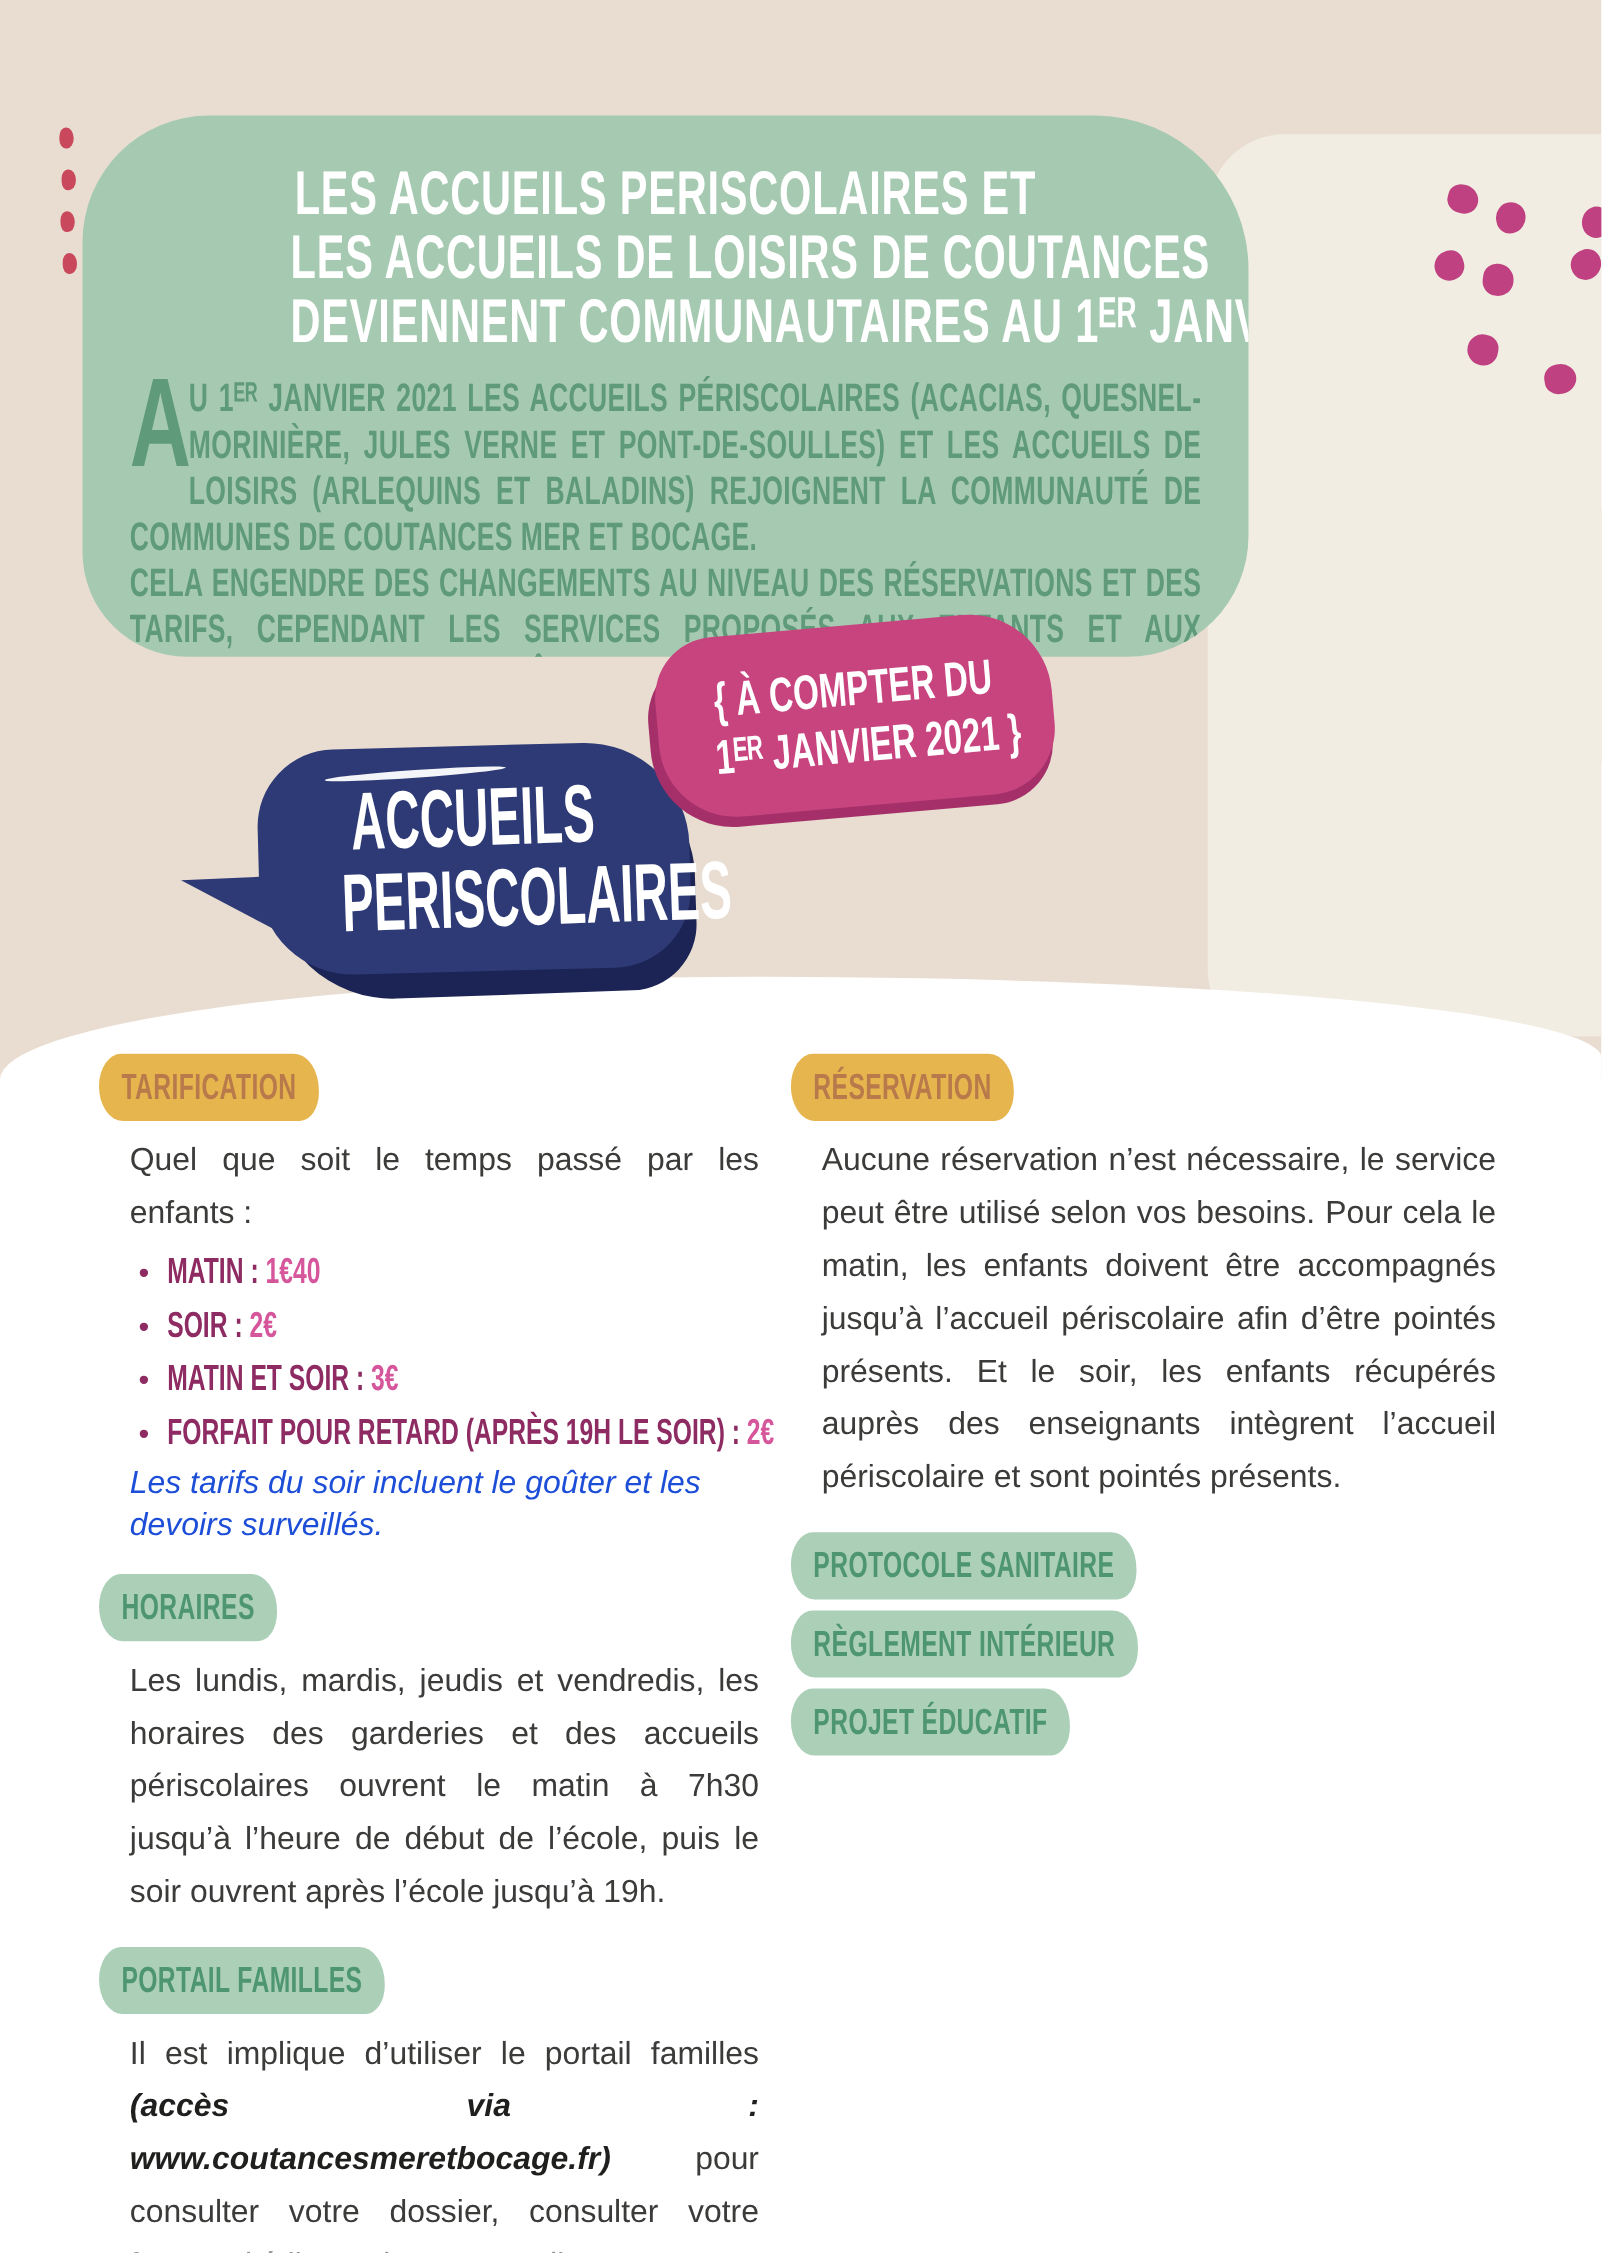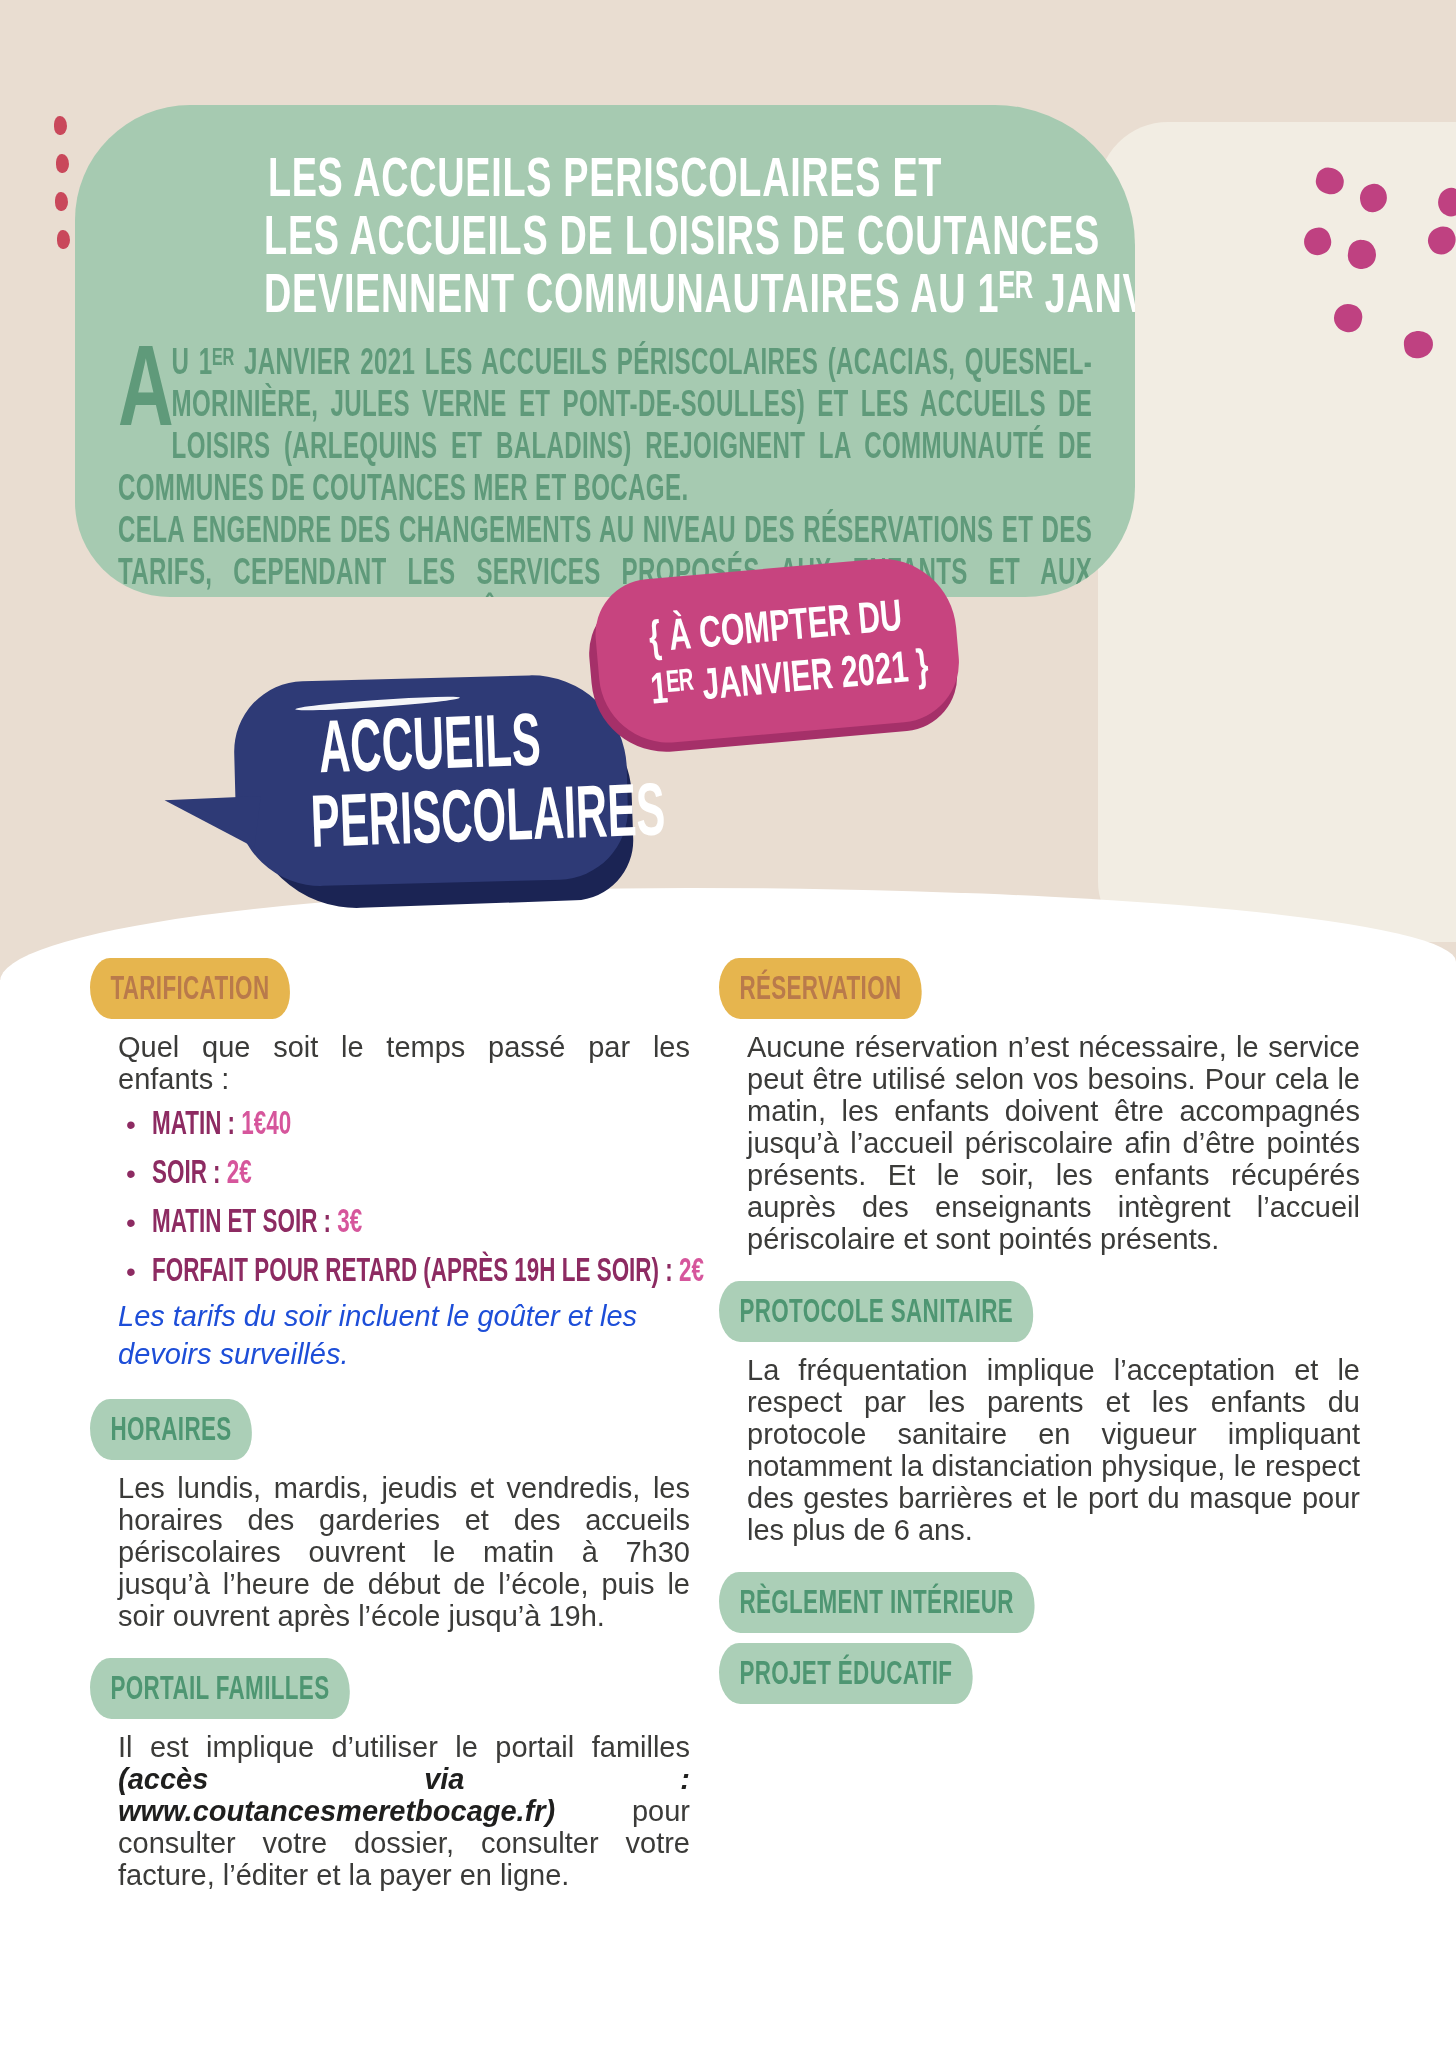--- a/index.html
+++ b/index.html
@@ -53,21 +53,21 @@
   
   .content { position:absolute; left:118px; top:958px; display:flex; gap:57px; }
   .col-left { width:572px; }
   .col-right { width:613px; }
   .pill { display:inline-block; margin-left:-28px; margin-bottom:10px;
     padding:13px 30px 15px; border-radius:30px 34px 26px 32px;
     font-size:33px; line-height:33px; font-weight:700; letter-spacing:0.5px;
     transform:scaleX(0.68); transform-origin:0 50%; white-space:nowrap; }
   .pill.yellow { background:#e6b54e; color:#b97a4b; }
   .pill.green  { background:#abcfb7; color:#4e9672; }
-  .sec-body { color:#3b3b39; font-size:29px; line-height:32px; text-align:justify; margin:2px 0 26px; }
+  .sec-body { color:#3b3b39; font-size:29px; line-height:48px; text-align:justify; margin:2px 0 26px; }
   .sec-note { color:#1d4ed8; font-size:29px; line-height:38px; font-style:italic; margin:4px 0 26px; }
   .bullets { margin:2px 0 4px; }
   .bullet-row { display:flex; align-items:baseline; margin:5px 0; }
   .bullet-row .bdot { color:#8d2b62; font-size:28px; margin:0 16px 0 8px; flex:0 0 auto; }
   .bullet-text { display:inline-block; transform:scaleX(0.68); transform-origin:0 50%;
     font-weight:700; font-size:33px; line-height:44px; white-space:nowrap; }
   .b-label,.b-sep { color:#8d2b62; }
   .b-val { color:#d6569c; }
   .link-bold { font-weight:700; font-style:italic; color:#1f1f1e; }
 </style>
@@ -167,21 +167,20 @@
 
     <div class="col-right">
 
       <div class="section">
         <span class="pill yellow">RÉSERVATION</span>
         <div class="sec-body">Aucune réservation n’est nécessaire, le service peut être utilisé selon vos besoins. Pour cela le matin, les enfants doivent être accompagnés jusqu’à l’accueil périscolaire afin d’être pointés présents. Et le soir, les enfants récupérés auprès des enseignants intègrent l’accueil périscolaire et sont pointés présents.</div>
       </div>
 
       <div class="section">
         <span class="pill green">PROTOCOLE SANITAIRE</span>
-        <div class="sec-body">La fréquentation implique l’acceptation et le respect par les parents et les enfants du protocole sanitaire en vigueur impliquant notamment la distanciation physique, le respect des gestes barrières et le port du masque pour les plus de 6 ans.</div>
       </div>
 
       <div class="section">
         <span class="pill green">RÈGLEMENT INTÉRIEUR</span>
       </div>
 
       <div class="section">
         <span class="pill green">PROJET ÉDUCATIF</span>
       </div>
 

